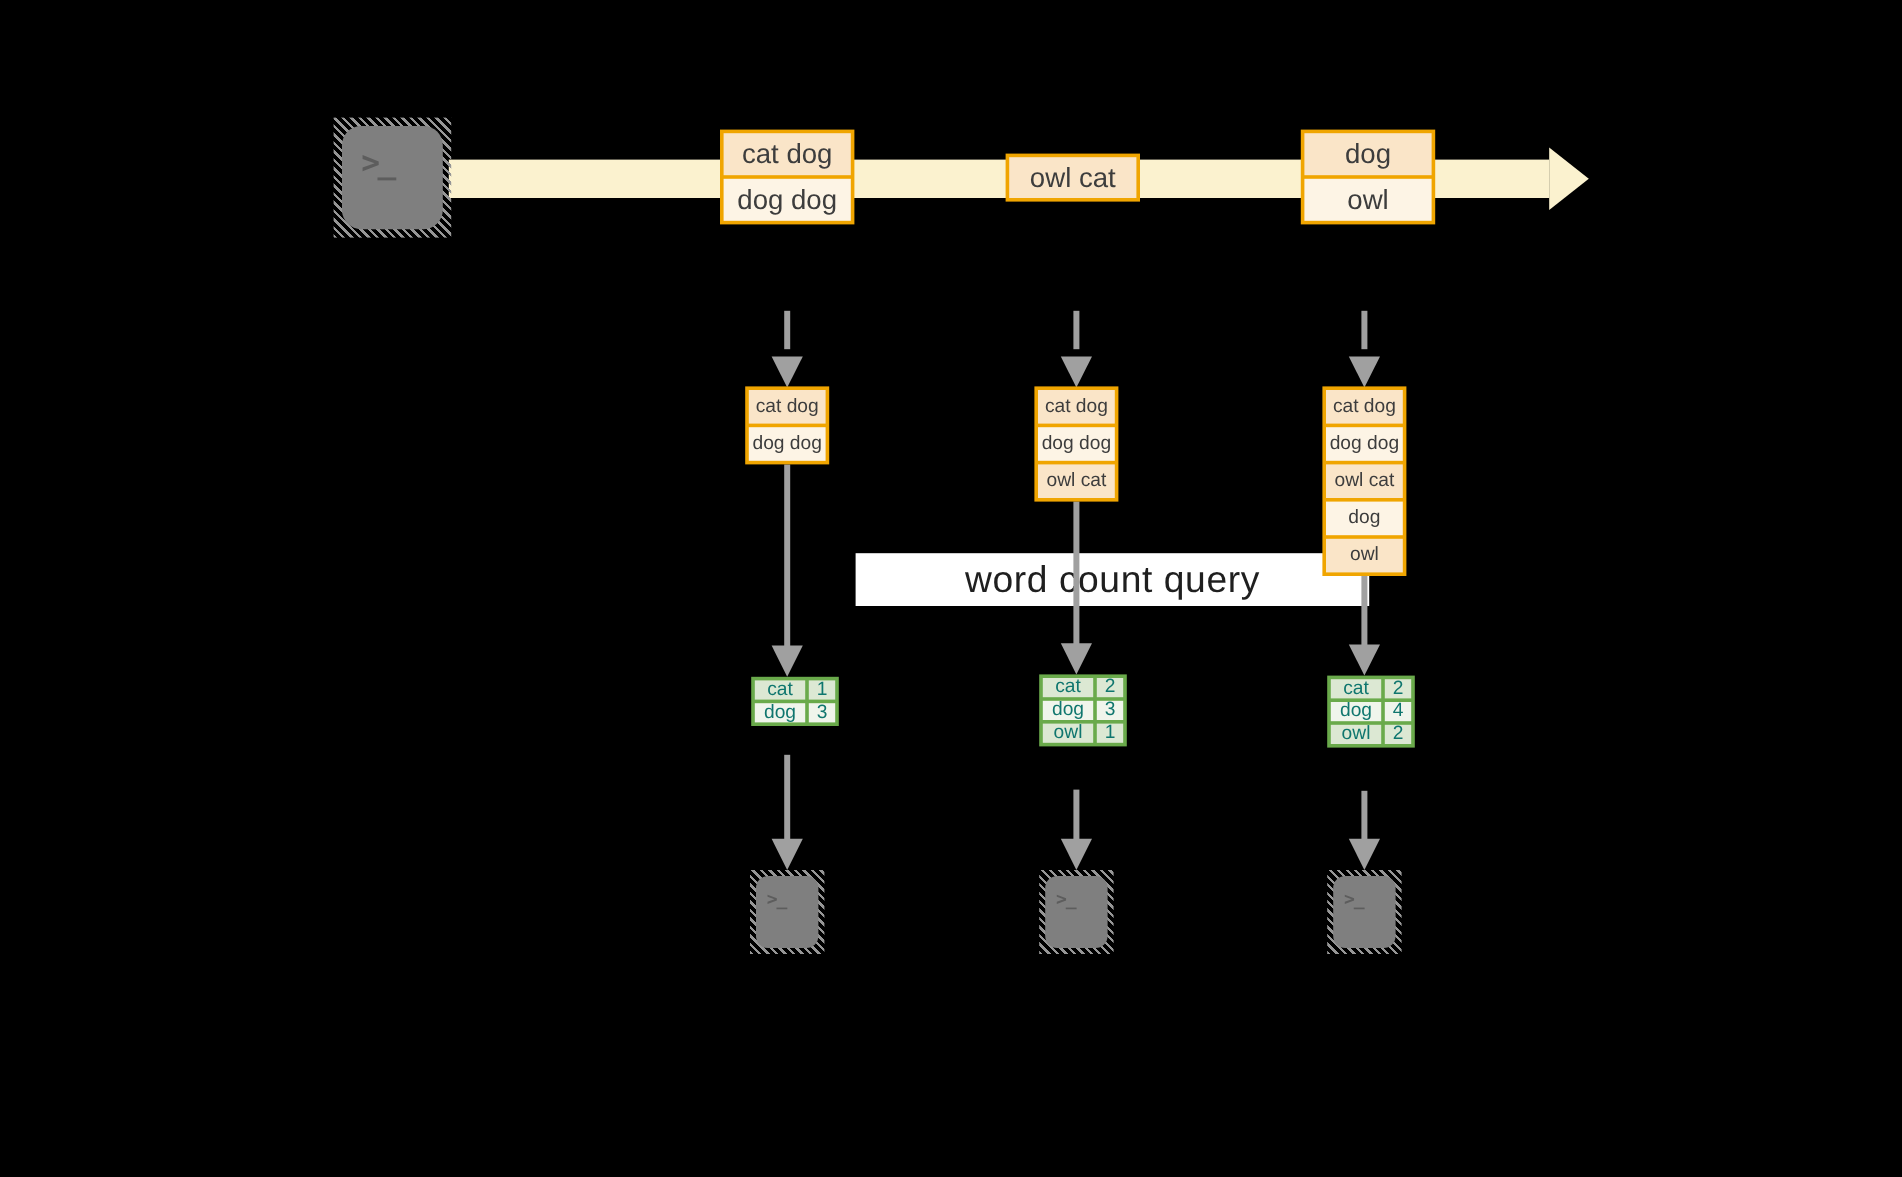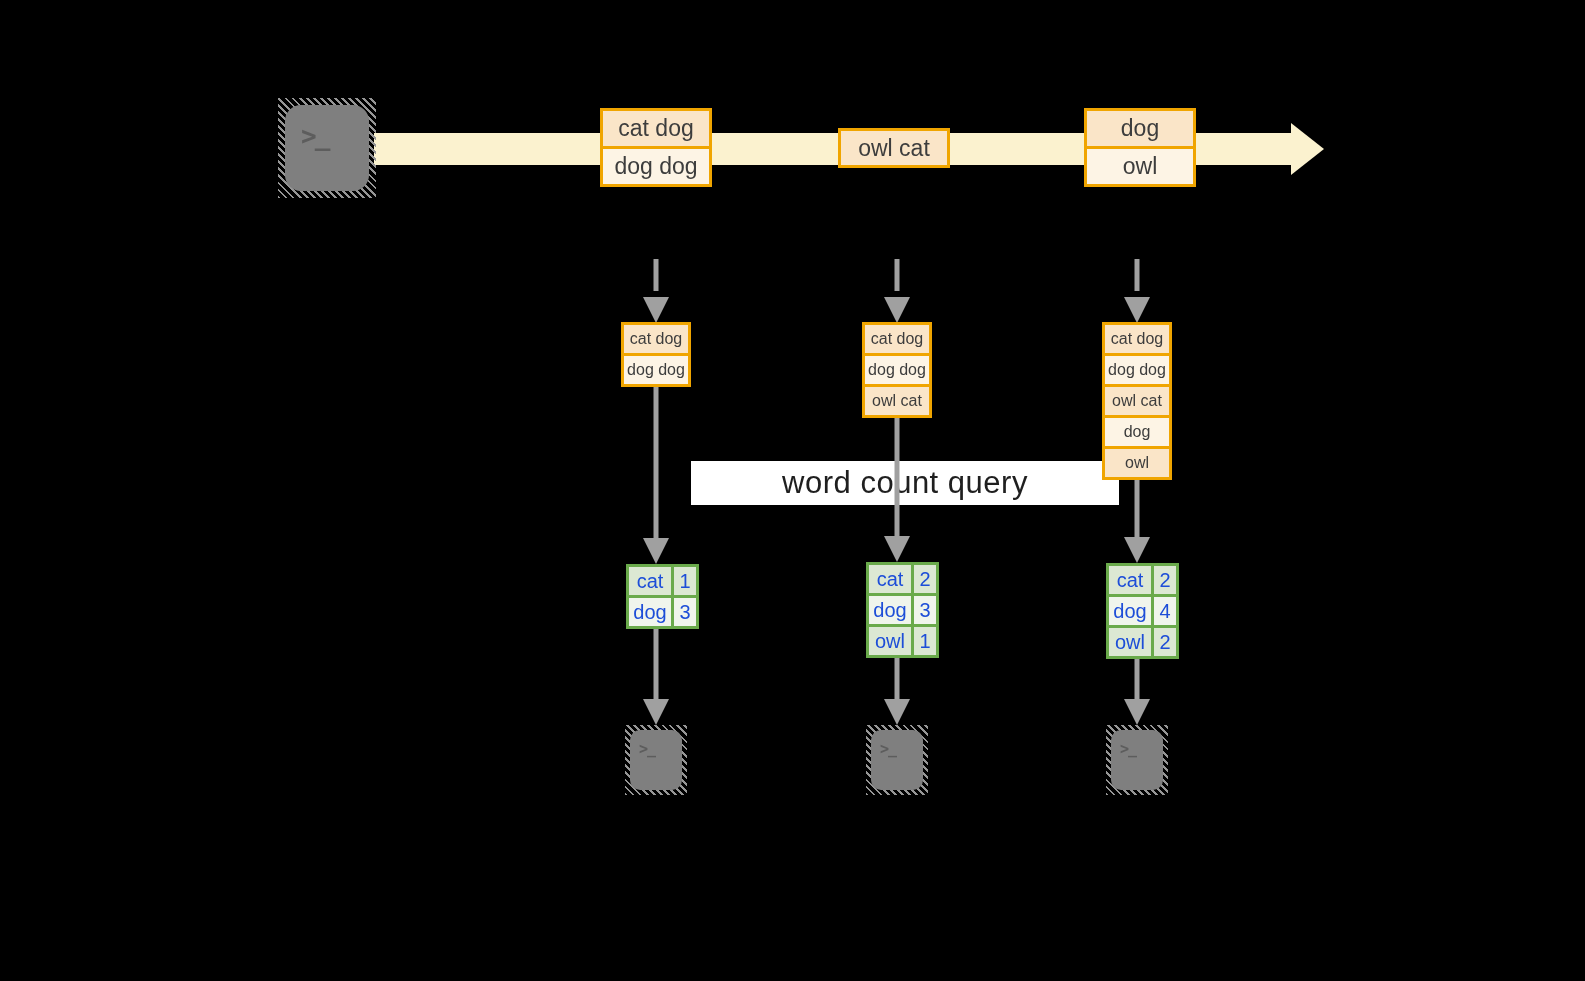--- a/index.html
+++ b/index.html
@@ -17,35 +17,35 @@
   .obox{position:absolute;background:var(--box-border,#F0A500);padding:3px;
         display:flex;flex-direction:column;gap:3px;z-index:10;}
   .orow{display:flex;align-items:center;justify-content:center;color:#3d3d3d;}
   .orow.dark{background:var(--box-fill-dark,#FAE5C8);}
   .orow.light{background:var(--box-fill-light,#FDF4E5);}
   .event .orow{width:106px;height:35px;font-size:23px;}
   .event.single .orow{height:34px;}
   .buffer .orow{width:64px;height:28px;font-size:16px;}
 
   
-  .query-band{position:absolute;left:691px;top:461px;width:428px;height:44px;background:#ffffff;
+  .query-band{position:absolute;left:713px;top:461px;width:428px;height:44px;background:#ffffff;
               z-index:5;display:flex;align-items:center;justify-content:center;
               font-size:31px;font-weight:300;color:#1f1f1f;letter-spacing:0.5px;}
 
   
   .arrow-svg{position:absolute;z-index:7;overflow:visible;}
   .arrow-svg line{stroke:var(--arrow-gray,#A0A0A0);stroke-width:5;}
   .arrow-svg line.dashed{stroke-dasharray:32 10;}
   .arrow-svg polygon{fill:var(--arrow-gray,#A0A0A0);}
 
   
   .gtable{position:absolute;background:var(--table-border,#6AAA4B);padding:3px;
           display:grid;grid-template-columns:42px 22px;gap:3px;z-index:10;}
-  .gcell{height:28px;display:flex;align-items:center;justify-content:center;
-         font-size:20px;color:#1d4ed8;}
+  .gcell{height:16px;display:flex;align-items:center;justify-content:center;
+         font-size:16px;color:#0f766e;}
   .gcell.dark{background:var(--table-fill-dark,#DCE8D3);}
   .gcell.light{background:var(--table-fill-light,#F0F5EC);}
 
   
   .term{position:absolute;z-index:10;
         background:repeating-linear-gradient(45deg,#969696 0px,#969696 2px,transparent 2px,transparent 5px);}
   .term-inner{position:absolute;background:var(--terminal-gray,#7F7F7F);}
   .term.big{width:98px;height:100px;}
   .term.big .term-inner{inset:7px;border-radius:16px;}
   .term.small{width:62px;height:70px;}

